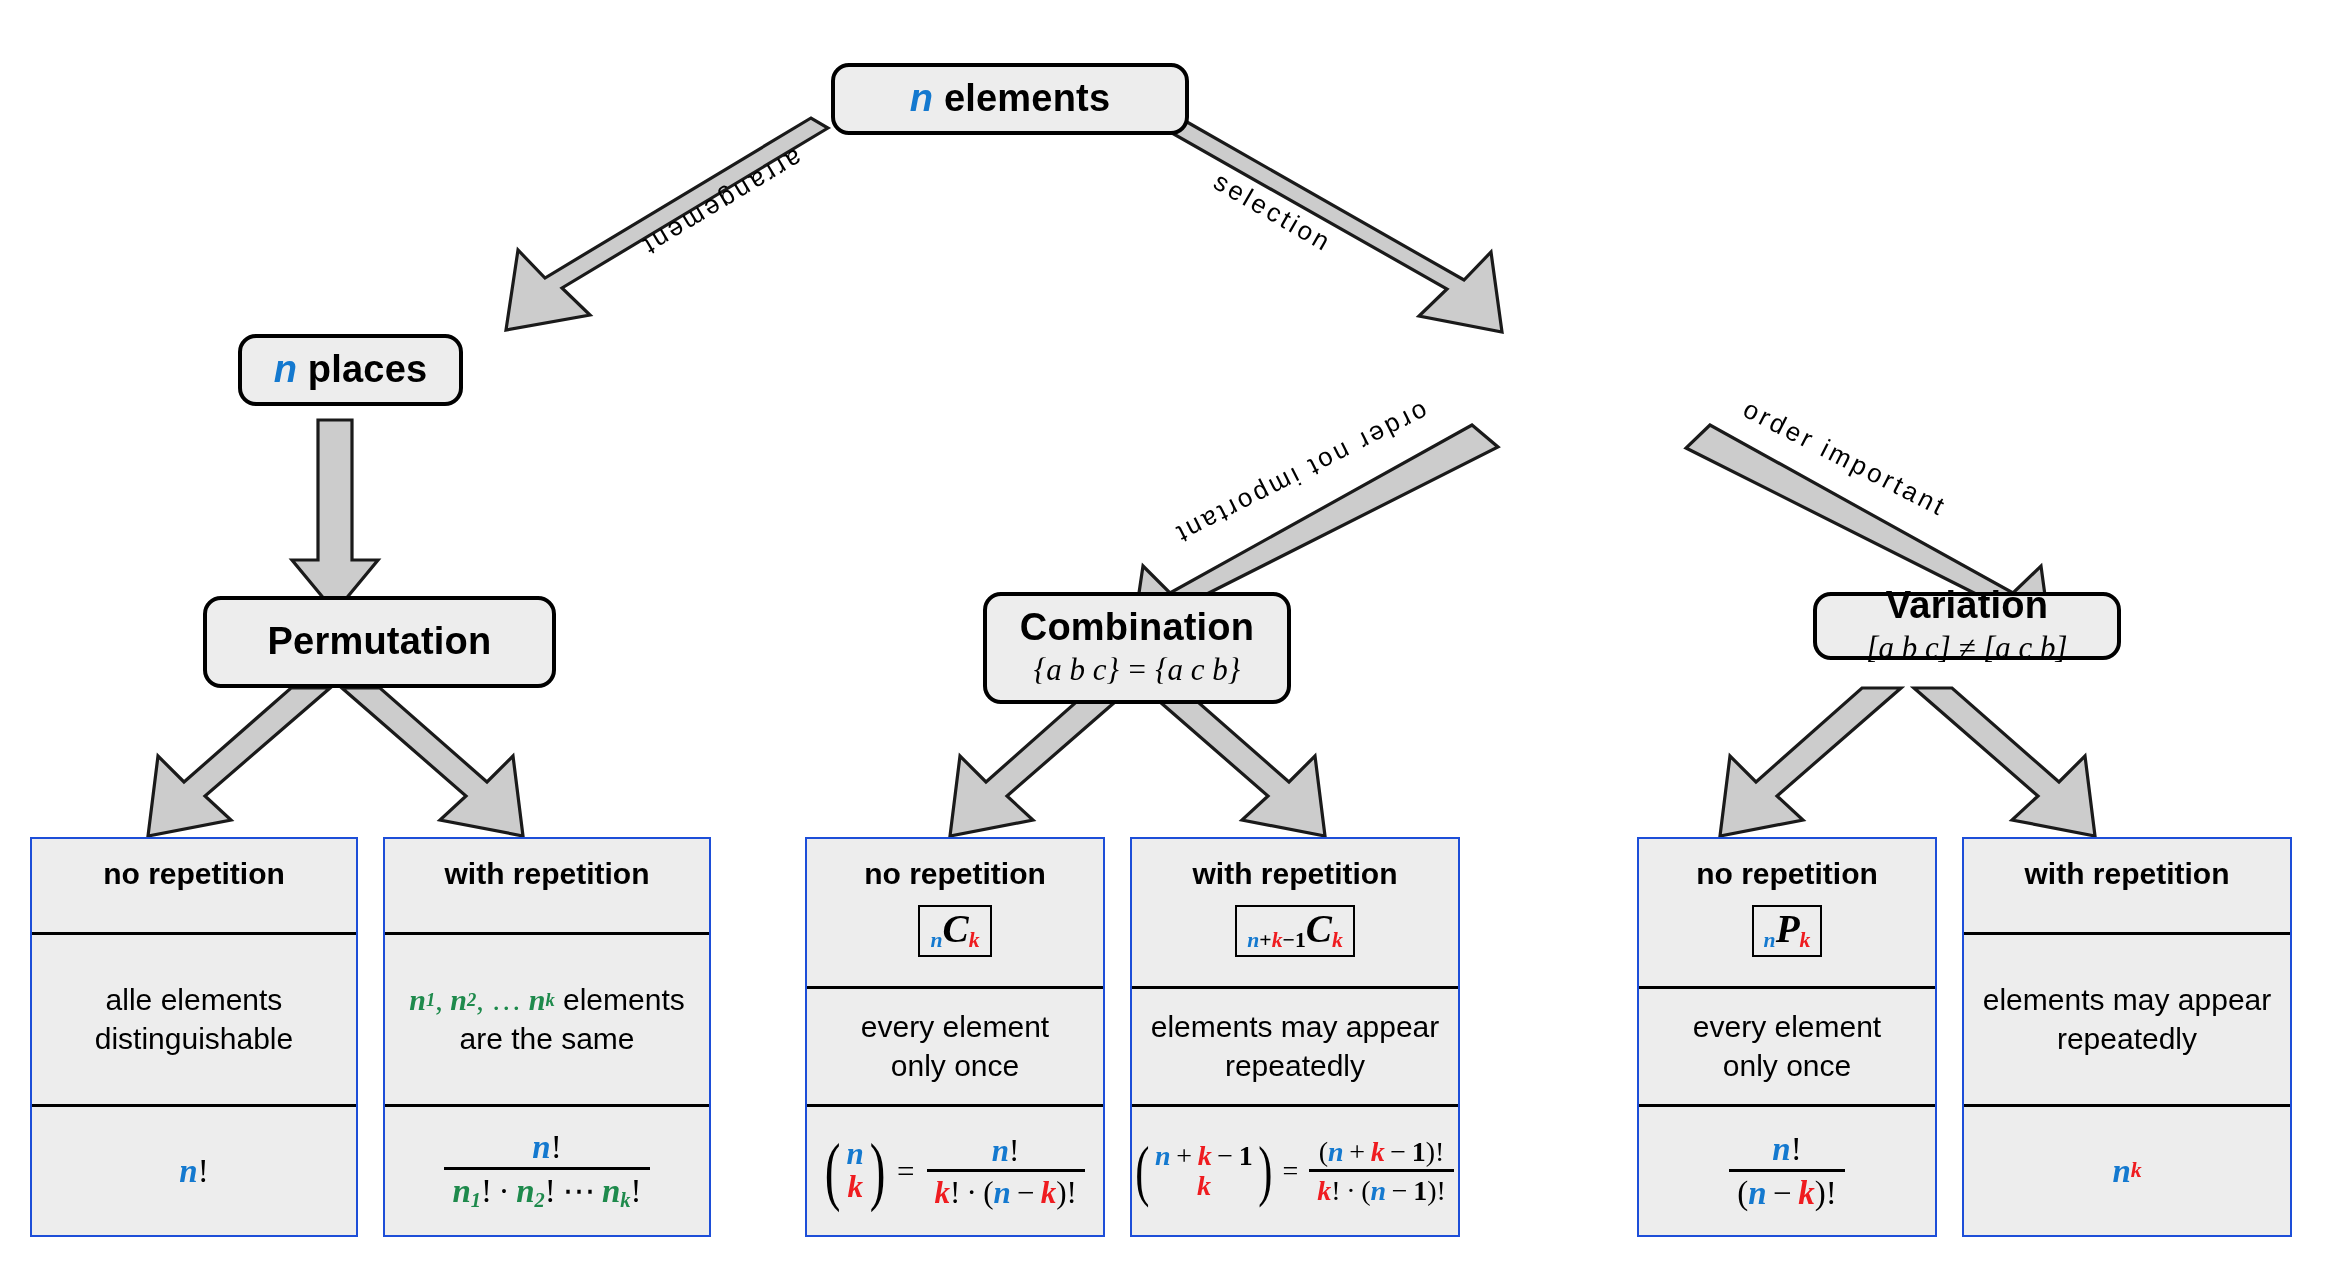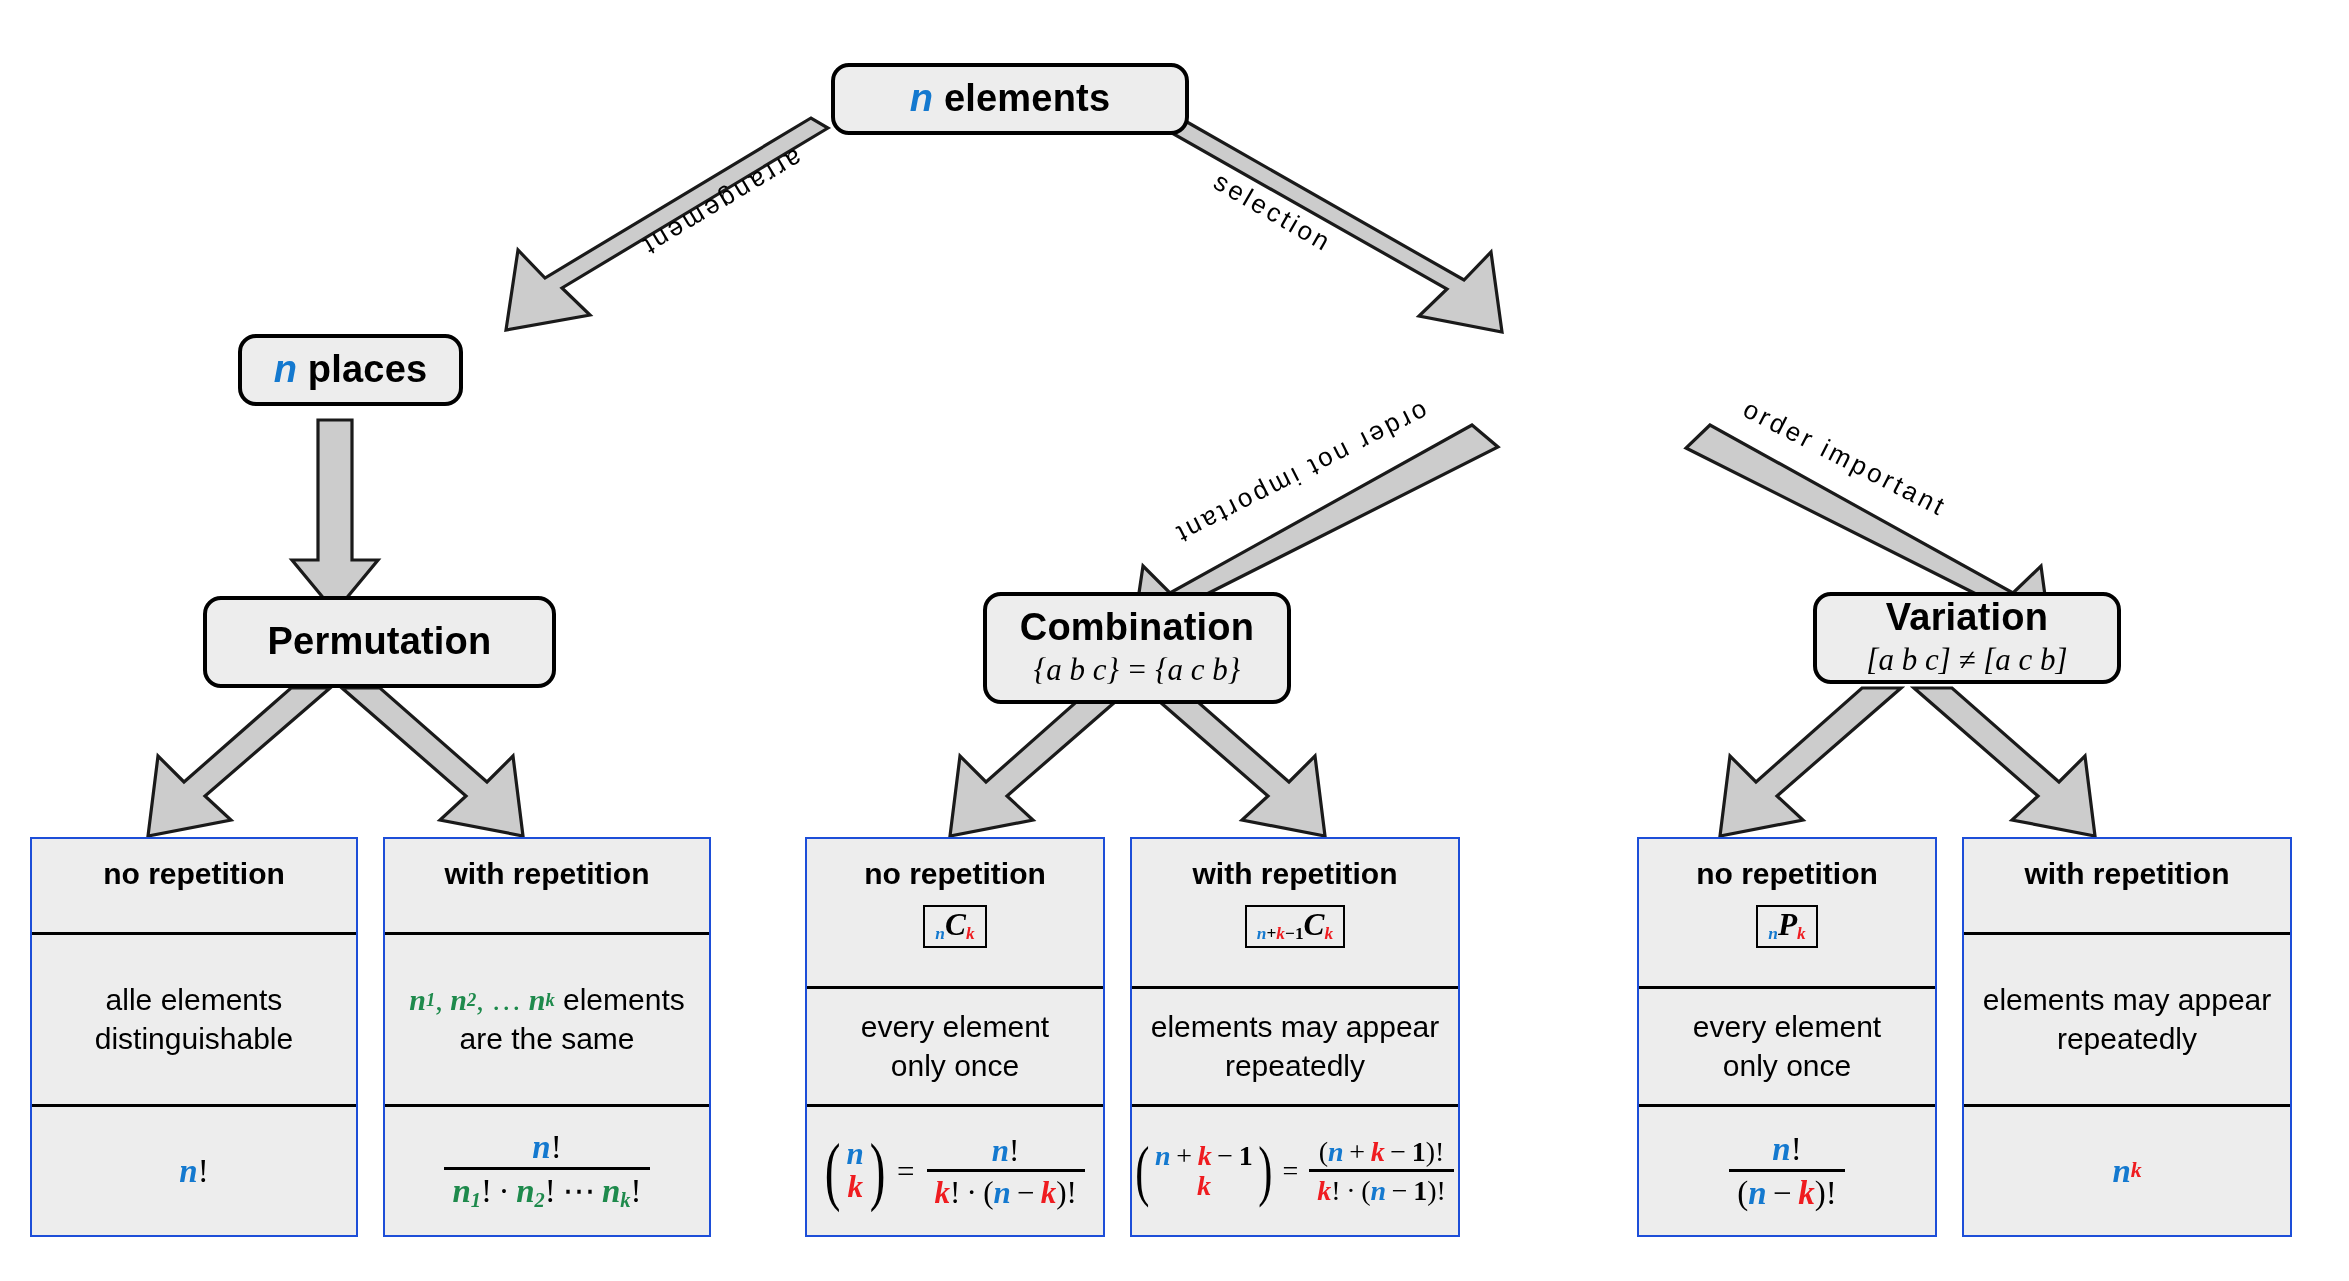--- a/index.html
+++ b/index.html
@@ -23,21 +23,21 @@
                align-items:center;justify-content:flex-start;padding-top:18px;box-sizing:border-box;}
   .leaf .cellB{flex:1 1 auto;border-bottom:3px solid #000;display:flex;align-items:center;
                justify-content:center;text-align:center;box-sizing:border-box;padding:4px 8px;}
   .leaf .cellC{flex:0 0 128px;display:flex;align-items:center;justify-content:center;box-sizing:border-box;}
   .leaf.noNote .cellA{flex:0 0 96px;}
   .leaf .hd{font-weight:bold;font-size:30px;white-space:nowrap;}
   .leaf .desc{font-size:30px;line-height:1.28;}
 
   .notebox{display:inline-block;border:2px solid #000;background:#ededed;
            padding:2px 10px 3px 10px;margin-top:14px;
-           font-family:"Liberation Serif",serif;font-size:28px;white-space:nowrap;line-height:1;}
+           font-family:"Liberation Serif",serif;font-size:35px;white-space:nowrap;line-height:1;}
 
   
   .math{font-family:"Liberation Serif",serif;font-size:33px;white-space:nowrap;
         display:inline-flex;align-items:center;justify-content:center;line-height:1;}
   .mi{font-style:italic;font-weight:bold;}
   .bl{color:#1479cf;}
   .rd{color:#ef1c20;}
   .gr{color:#1e8a4c;}
   sub.s{font-size:.62em;vertical-align:-.25em;font-style:italic;font-weight:bold;}
   sup.s{font-size:.66em;vertical-align:.52em;font-style:italic;font-weight:bold;}
@@ -107,21 +107,21 @@
 
   <div class="node" style="left:203px;top:596px;width:353px;height:92px;">
     <div class="ttl">Permutation</div>
   </div>
 
   <div class="node" style="left:983px;top:592px;width:308px;height:112px;">
     <div class="ttl">Combination</div>
     <div class="sub">{a b c} = {a c b}</div>
   </div>
 
-  <div class="node" style="left:1813px;top:592px;width:308px;height:92px;">
+  <div class="node" style="left:1813px;top:592px;width:308px;height:68px;">
     <div class="ttl">Variation</div>
     <div class="sub">[a b c] ≠ [a c b]</div>
   </div>
 
   <div class="leaf noNote" style="left:30px;top:837px;width:328px;height:400px;">
     <div class="cellA">
       <div class="hd">no repetition</div>
     </div>
     <div class="cellB">
       <div class="desc">

